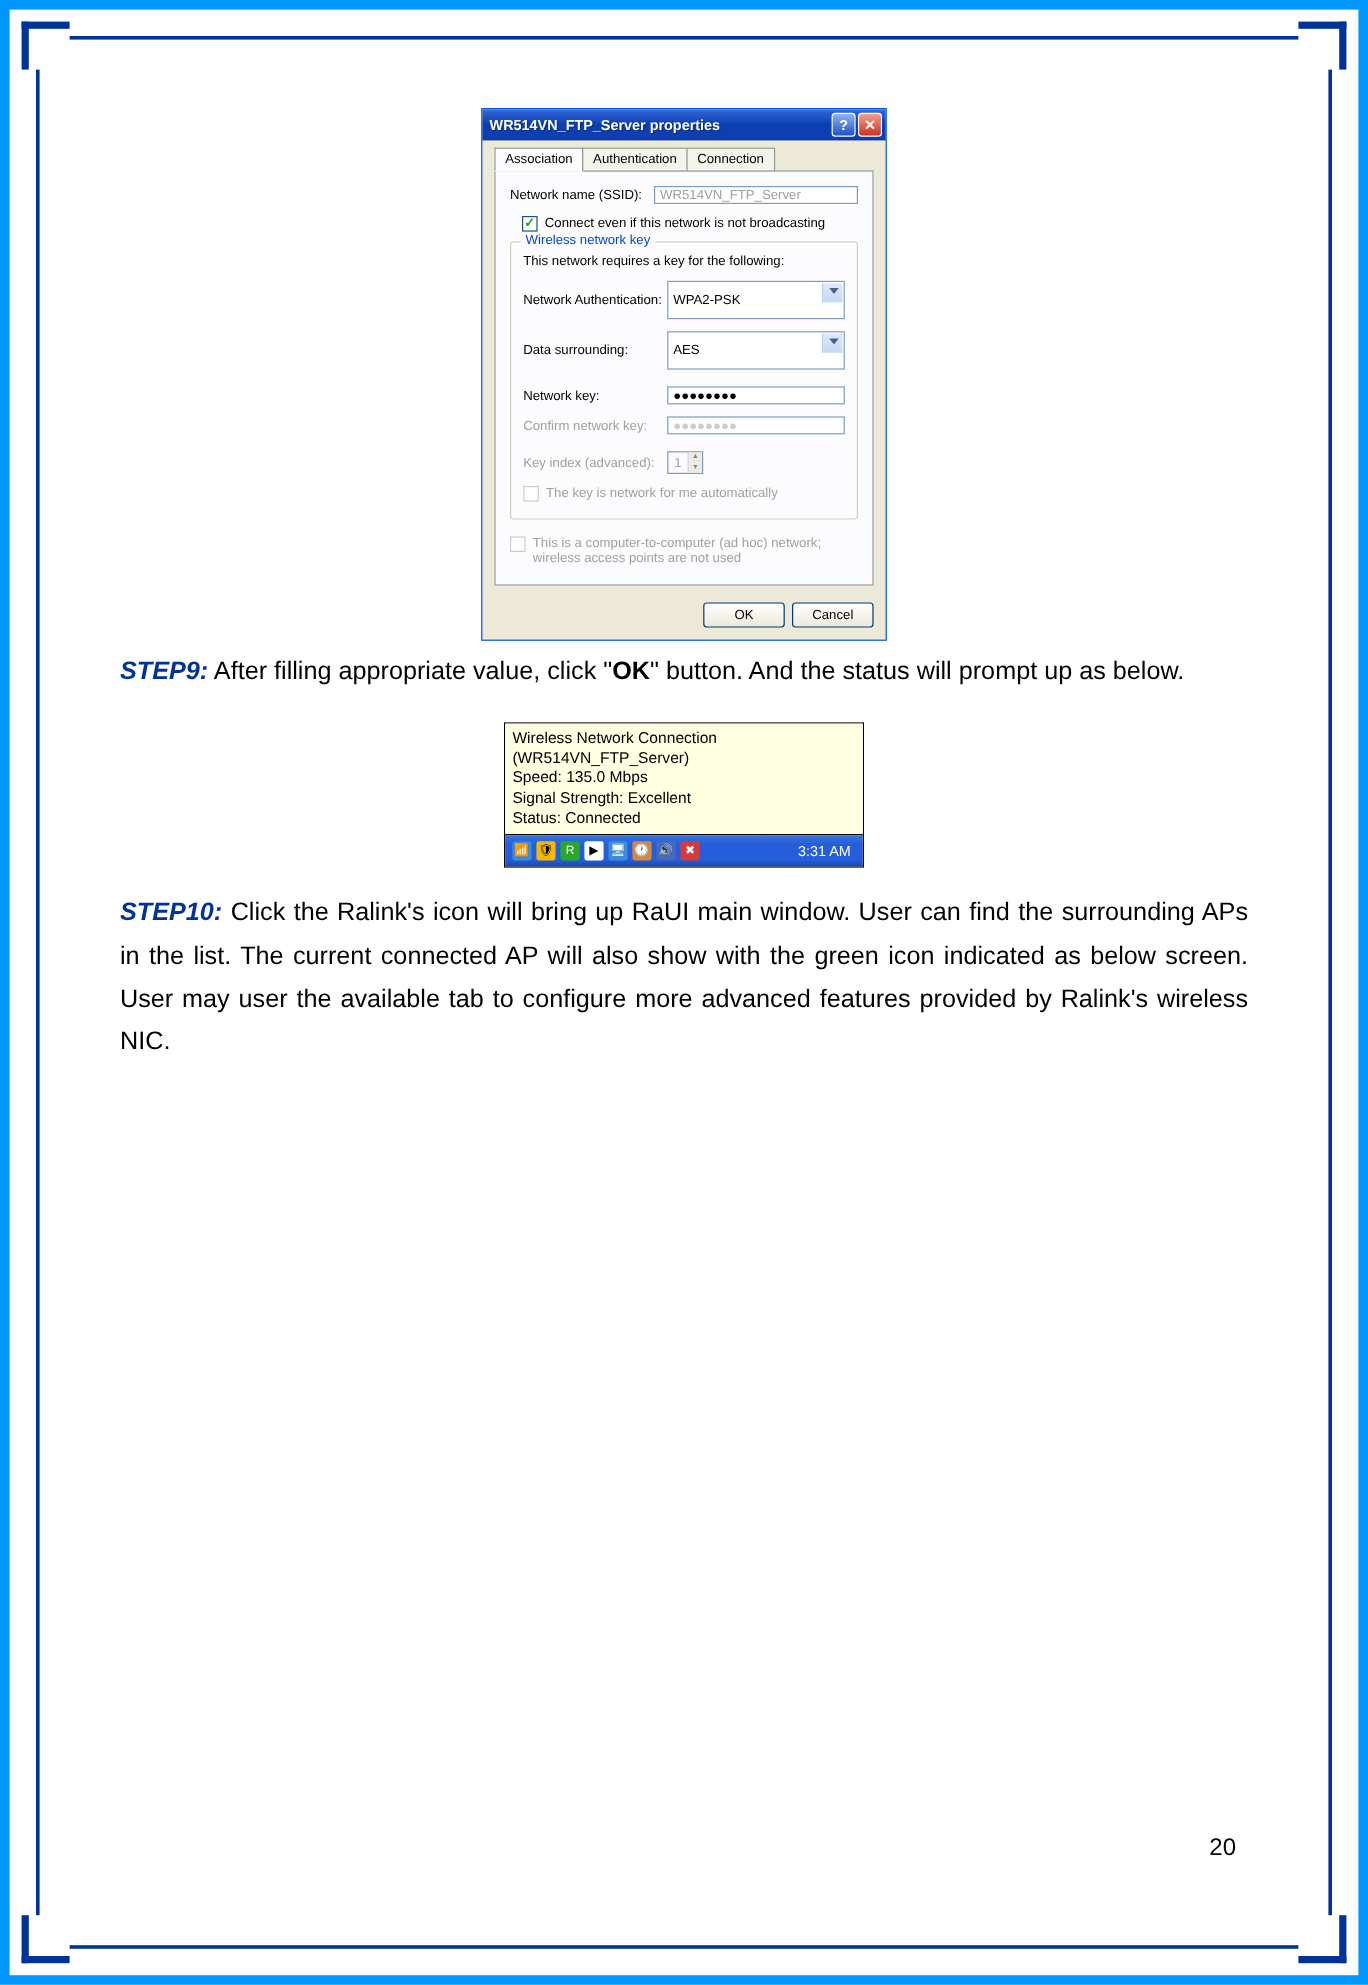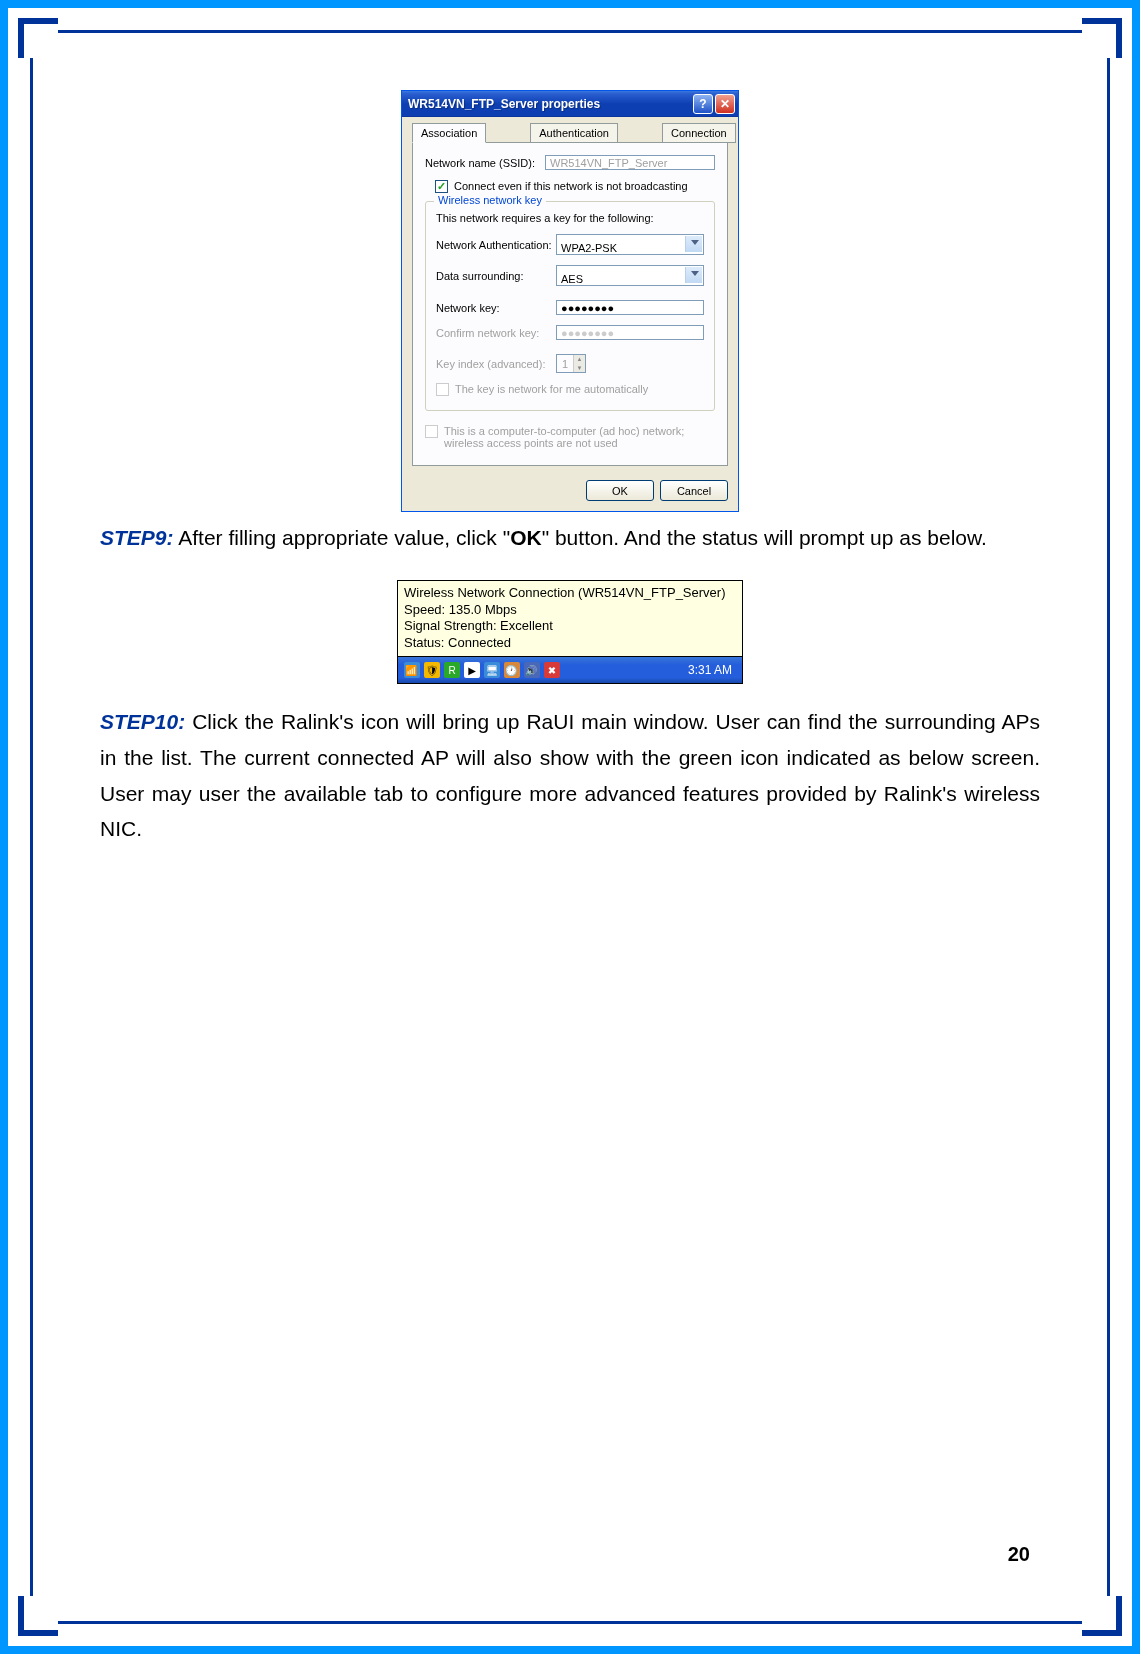--- a/index.html
+++ b/index.html
@@ -15,29 +15,29 @@
   .content { position: absolute; top: 60px; left: 100px; right: 100px; bottom: 60px; }
 
   
   .xp-dialog { width: 338px; margin: 30px auto 8px; border: 1px solid #0055EA; background: #ECE9D8; font-family: Tahoma, sans-serif; font-size: 11px; }
   .xp-titlebar { height: 26px; background: linear-gradient(to bottom, #3B77DD 0%, #2A5FD0 10%, #0D3FB3 50%, #0D3FB3 95%, #0A2F8A 100%); display: flex; align-items: center; padding: 0 3px 0 6px; color: #fff; font-weight: bold; font-size: 12px; }
   .xp-titlebar .title-text { flex: 1; text-shadow: 1px 1px 1px rgba(0,0,0,0.3); }
   .xp-title-btn { width: 20px; height: 20px; margin-left: 2px; border: 1px solid #fff; border-radius: 3px; display: flex; align-items: center; justify-content: center; font-weight: bold; font-size: 12px; }
   .xp-help-btn { background: linear-gradient(to bottom, #8FB4F0, #1F52C8); color: #fff; }
   .xp-close-btn { background: linear-gradient(to bottom, #F0A090, #D03020); color: #fff; }
   .xp-body { padding: 6px 10px 10px; }
-  .xp-tabs { display: flex; margin-bottom: 0; gap: 45px; }
+  .xp-tabs { display: flex; margin-bottom: 0; }
   .xp-tab { padding: 3px 8px; border: 1px solid #919B9C; background: #F5F4EA; font-size: 11px; margin-right: -1px; position: relative; }
   .xp-tab.active { background: #FCFCFE; border-bottom: 1px solid #FCFCFE; z-index: 2; }
   .xp-tabcontent { border: 1px solid #919B9C; background: #FCFCFE; padding: 12px 12px 16px; margin-top: -1px; }
   .xp-row { display: flex; align-items: center; margin-bottom: 10px; }
   .xp-label { width: 120px; font-size: 11px; }
   .xp-input { flex: 1; height: 15px; border: 1px solid #7F9DB9; padding: 1px 4px; font-size: 11px; background: #fff; display: flex; align-items: center; }
   .xp-input.disabled { color: #A0A0A0; background: #fff; }
-  .xp-select { flex: 1; height: 21px; border: 1px solid #7F9DB9; background: #fff; display: flex; align-items: flex-end; padding-left: 4px; font-size: 11px; position: relative; }
+  .xp-select { flex: 1; height: 32px; border: 1px solid #7F9DB9; background: #fff; display: flex; align-items: center; padding-left: 4px; font-size: 11px; position: relative; }
   .xp-select::after { content: ""; position: absolute; right: 1px; top: 1px; width: 16px; height: 16px; background: linear-gradient(#DDEBFB,#C1D9F4); border-left: 1px solid #B8D0E9; }
   .xp-select .chev { position: absolute; right: 4px; top: 5px; width: 0; height: 0; border-left: 4px solid transparent; border-right: 4px solid transparent; border-top: 5px solid #4D6185; z-index: 2; }
   .xp-check { display: flex; align-items: flex-start; gap: 6px; font-size: 11px; margin: 4px 0 8px 10px; }
   .xp-checkbox { width: 13px; height: 13px; border: 1px solid #1C5180; background: #fff; display: flex; align-items: center; justify-content: center; flex-shrink: 0; }
   .xp-checkbox.checked::after { content: "✓"; color: #21A121; font-size: 11px; font-weight: bold; line-height: 1; }
   .xp-fieldset { border: 1px solid #D0D0BF; border-radius: 3px; padding: 10px 10px 6px; margin-top: 4px; position: relative; }
   .xp-legend { position: absolute; top: -8px; left: 8px; background: #FCFCFE; padding: 0 4px; font-size: 11px; color: #0046D5; }
   .xp-fieldset-text { font-size: 11px; margin-bottom: 10px; }
   .xp-disabled-text { color: #A0A0A0; }
   .xp-spinner { width: 30px; height: 19px; border: 1px solid #7F9DB9; display: flex; }
@@ -47,27 +47,27 @@
   .xp-adhoc { display: flex; align-items: flex-start; gap: 6px; margin-top: 14px; font-size: 11px; color: #A0A0A0; }
   .xp-buttons { display: flex; justify-content: flex-end; gap: 6px; margin-top: 14px; }
   .xp-button { width: 68px; height: 21px; border: 1px solid #003C74; background: linear-gradient(#fff,#ECE9D8); font-size: 11px; display: flex; align-items: center; justify-content: center; border-radius: 3px; }
 
   
   .body-para { font-size: 21px; line-height: 1.7; margin: 6px 0 24px; color: #000; text-align: justify; }
   .step-label { font-weight: bold; color: #003399; font-style: italic; }
   .bold-ok { font-weight: bold; }
 
   
-  .tooltip-box { width: 346px; margin: 0 auto 20px; border: 1px solid #000; font-family: Tahoma, sans-serif; }
+  .tooltip-box { width: 300px; margin: 0 auto 20px; border: 1px solid #000; font-family: Tahoma, sans-serif; }
   .tooltip-top { background: #FFFFE1; padding: 4px 6px; font-size: 13px; line-height: 1.3; border-bottom: 1px solid #000; }
   .tooltip-taskbar { background: linear-gradient(to bottom, #3976D8, #245EDC 30%, #245EDC 80%, #1847A8); height: 26px; display: flex; align-items: center; padding: 0 6px; gap: 4px; }
   .tray-icon { width: 16px; height: 16px; border-radius: 2px; display: flex; align-items: center; justify-content: center; font-size: 10px; color: #fff; }
   .tray-time { margin-left: auto; color: #fff; font-size: 12px; padding-right: 4px; }
 
-  .page-number { position: absolute; bottom: 88px; right: 110px; font-size: 20px; font-weight: bold; }
+  .page-number { position: absolute; bottom: 102px; right: 110px; font-size: 20px; font-weight: normal; }
 </style>
 </head>
 <body>
 
 <div class="page">
   <div class="outer-border"></div>
   <div class="inner-frame"></div>
   <div class="corner tl"></div>
   <div class="corner tr"></div>
   <div class="corner bl"></div>

